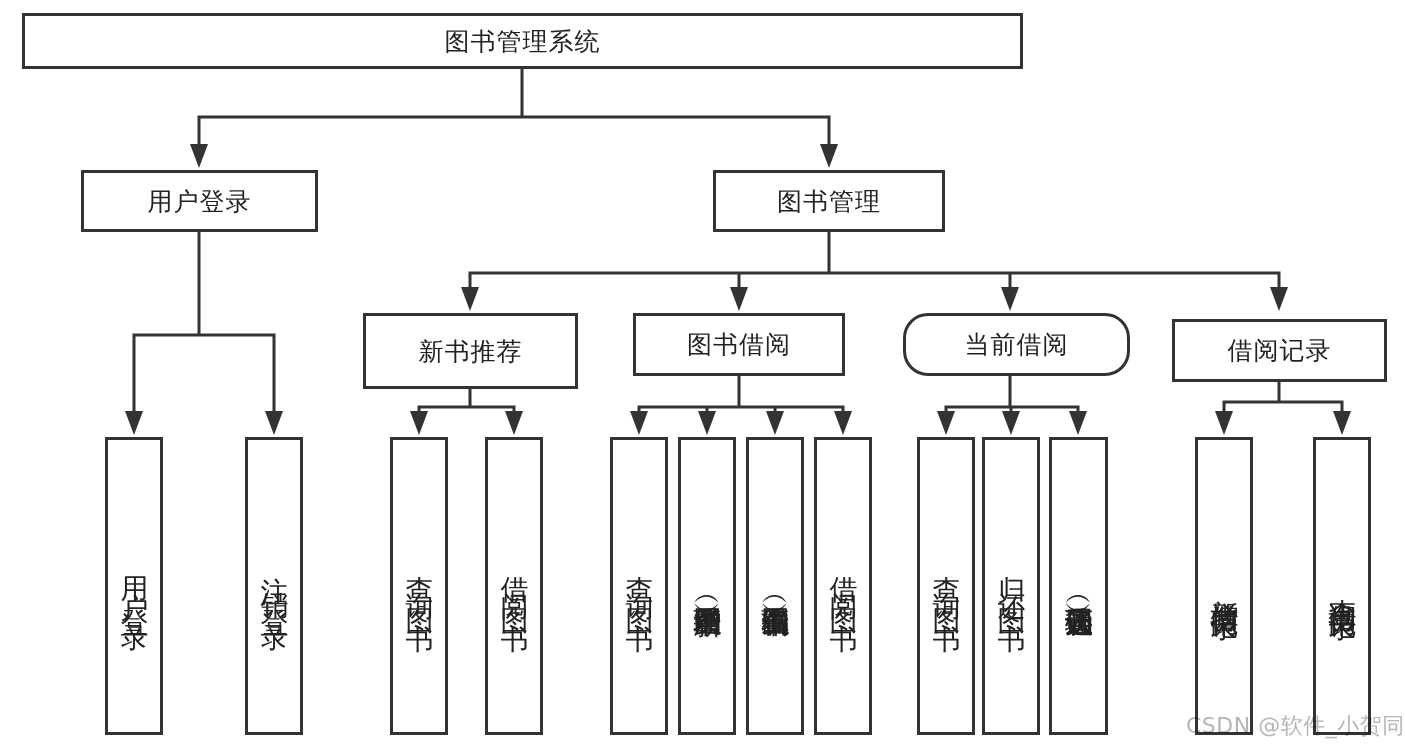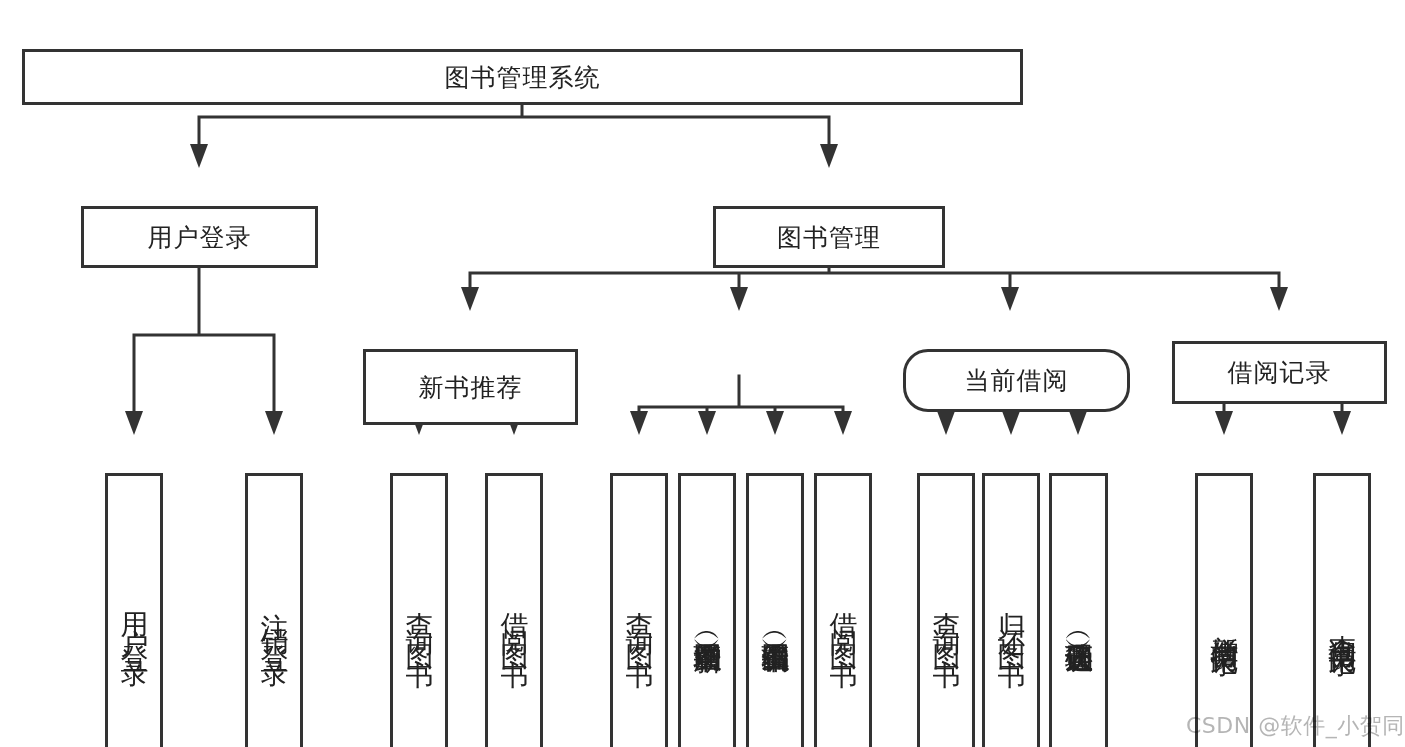--- a/index.html
+++ b/index.html
@@ -24,21 +24,20 @@
   .box {
     position: absolute;
     box-sizing: border-box;
     border: 3px solid #333333;
     background: #ffffff;
     display: flex;
     align-items: center;
     justify-content: center;
     z-index: 2;
     color: #222222;
-    margin-top: 36px;
   }
   .h-label {
     font-size: 25px;
     letter-spacing: 1px;
     white-space: nowrap;
     color: #222222;
   }
   .v-label {
     writing-mode: vertical-rl;
     text-orientation: mixed;
@@ -111,24 +110,27 @@
   <div class="box" style="left:81px; top:170px; width:237px; height:62px;">
     <span class="h-label">用户登录</span>
   </div>
   <div class="box" style="left:713px; top:170px; width:232px; height:62px;font-family:Liberation Mono, monospace;">
     <span class="h-label">图书管理</span>
   </div>
 
   <div class="box" style="left:363px; top:313px; width:215px; height:76px;">
     <span class="h-label">新书推荐</span>
   </div>
+  <div class="box" style="left:633px; top:313px; width:212px; height:63px;">
+    <span class="h-label">图书借阅</span>
+  </div>
   <div class="box" style="left:903px; top:313px; width:227px; height:63px;border-radius:25px;">
     <span class="h-label">当前借阅</span>
   </div>
-  <div class="box" style="left:1172px; top:305px; width:215px; height:63px;">
+  <div class="box" style="left:1172px; top:319px; width:215px; height:63px;">
     <span class="h-label">借阅记录</span>
   </div>
 
   <div class="box" style="left:105px; top:437px; width:58px; height:298px;">
     <span class="v-label" style="letter-spacing: 16px;">用户登录</span>
   </div>
   <div class="box" style="left:245px; top:437px; width:58px; height:298px;">
     <span class="v-label" style="letter-spacing: 16px;">注销登录</span>
   </div>
 

